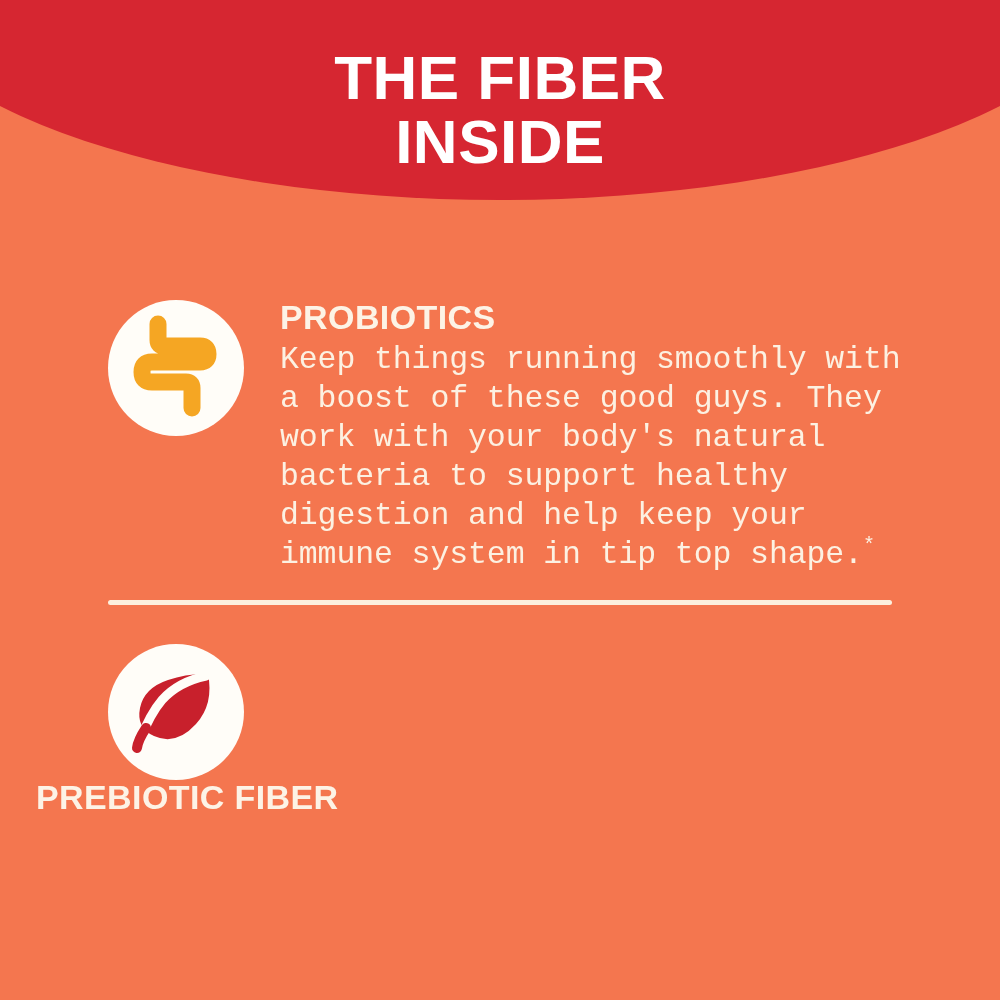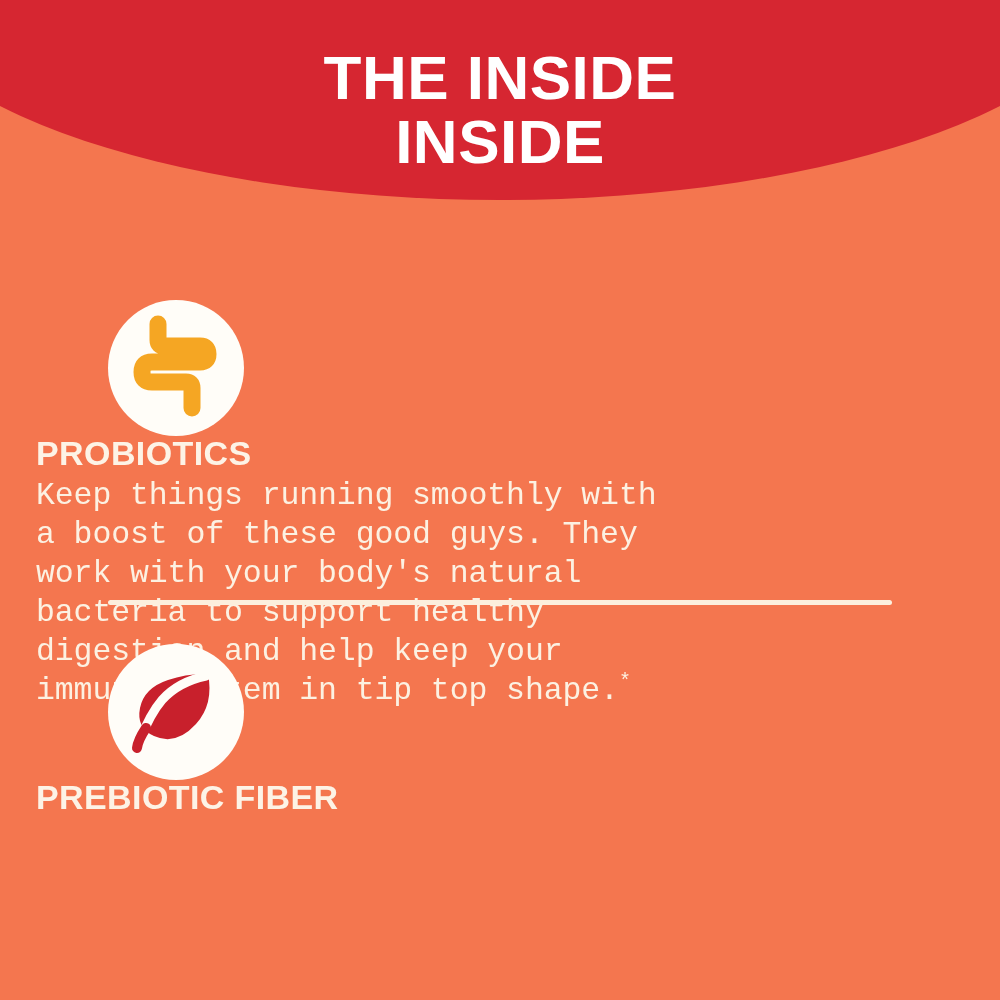--- a/index.html
+++ b/index.html
@@ -50,21 +50,21 @@
   .banner-title .tline { display: block; }
 
   
   .section {
     position: absolute;
     left: 0;
     width: 1000px;
     display: flex;
     align-items: flex-start;
   }
-  #section-probiotics { top: 300px; flex-direction: column; }
+  #section-probiotics { top: 300px; }
   #section-prebiotic  { top: 638px; flex-direction: column; }
 
   .icon-wrap {
     width: 136px;
     height: 136px;
     margin-left: 108px;
     flex: 0 0 136px;
     border-radius: 50%;
     background: #FFFDF8;
     display: flex;
@@ -117,21 +117,21 @@
   }
 </style>
 </head>
 <body>
 
 <div id="poster">
 
   <div class="banner"></div>
 
   <div class="banner-title">
-    <span class="tline">THE INSIDE</span>
+    <span class="tline">THE FIBER</span>
     <span class="tline">INSIDE</span>
   </div>
 
   <div class="section" id="section-probiotics">
     <div class="icon-wrap">
       <span>
         <svg width="96" height="104" viewBox="0 0 96 104" aria-hidden="true">
           <path d="M30 10 L30 26 Q30 32 36 32 L72 32 Q80 32 80 40 Q80 48 72 48 L24 48 Q14 48 14 58 Q14 68 24 68 L58 68 Q64 68 64 74 L64 94" fill="none" stroke="#F5A623" stroke-width="17" stroke-linecap="round" stroke-linejoin="round"></path>
         </svg>
       </span>

